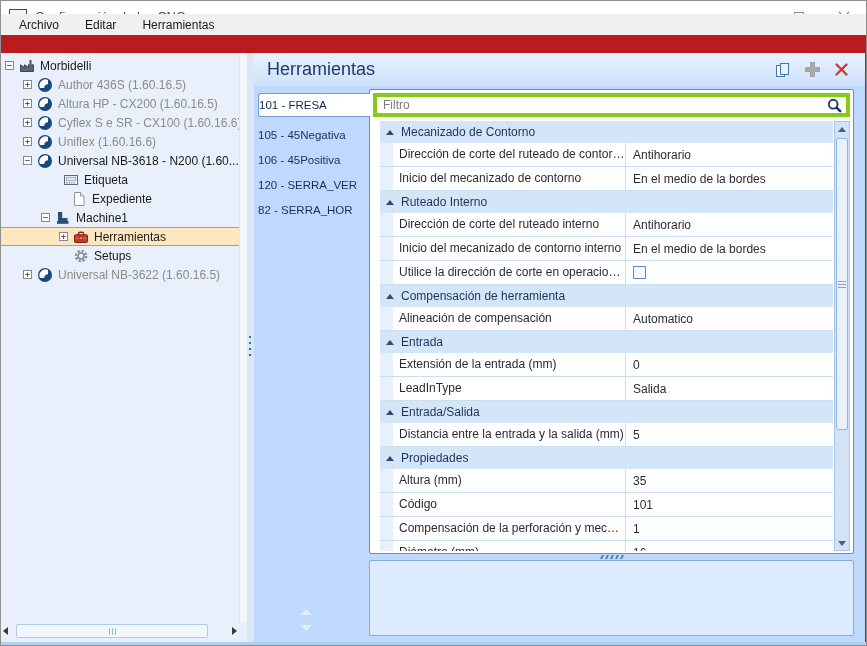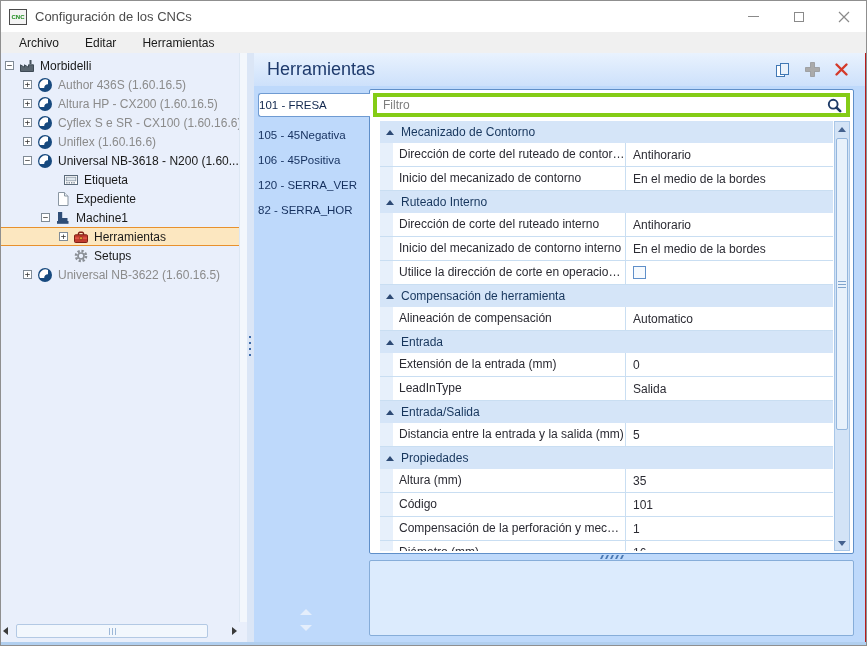--- a/index.html
+++ b/index.html
@@ -12,21 +12,21 @@
   
   .titlebar { position:absolute; left:0; top:0; right:0; height:31px; background:#ffffff; display:flex; align-items:center; }
   .app-icon { width:18px; height:16px; margin-left:8px; border:1px solid #4a4a4a; background:#f4f4f4;
     display:flex; align-items:center; justify-content:center; font-size:6px; font-weight:bold; color:#1a8a1a; letter-spacing:0; }
   .title-text { margin-left:8px; font-size:13px; color:#4c4c4c; }
   .win-controls { margin-left:auto; display:flex; height:100%; }
   .win-btn { width:45px; height:100%; display:flex; align-items:center; justify-content:center; }
   .min-glyph { width:11px; height:1px; background:#8a8a8a; }
   .max-glyph { width:10px; height:10px; border:1px solid #8a8a8a; background:transparent; }
   
-  .menubar { position:absolute; left:0; top:31px; right:0; height:21px; background:#f0f0f0; display:flex; align-items:center; }
+  .menubar { position:absolute; left:0; top:13px; right:0; height:21px; background:#f0f0f0; display:flex; align-items:center; }
   .menu-item { font-size:12px; color:#1a1a1a; padding:3px 12px; margin-left:2px; }
   .menu-item:first-child { margin-left:6px; }
   
   .tree-panel { position:absolute; left:0; top:52px; width:246px; bottom:1px; background:#e9effb; overflow:hidden; }
   .v-splitter { position:absolute; left:246px; top:52px; width:7px; bottom:1px; background:#dbe6f6; }
   .v-splitter .dots { position:absolute; left:2px; top:283px; display:flex; flex-direction:column; gap:4px; }
   .v-splitter .dots i { width:2px; height:2px; background:#3d6aa8; }
   .right-panel { position:absolute; left:253px; top:52px; right:1px; bottom:1px; background:#bed9fb; overflow:hidden; }
   .bottom-strip { position:absolute; left:0; right:0; bottom:0; height:3px; background:#b1cfef; }
   
@@ -197,21 +197,21 @@
               <g fill="#5a6a7a">
                 <rect x="3.2" y="10.3" width="1.4" height="1.1"></rect>
                 <rect x="5.6" y="10.3" width="1.4" height="1.1"></rect>
                 <rect x="8" y="10.3" width="1.4" height="1.1"></rect>
                 <rect x="10.4" y="10.3" width="1.4" height="1.1"></rect>
               </g>
             </svg>
           </span>
           <span class="tree-label">Etiqueta</span>
         </div>
-        <div class="tree-row" style="padding-left: 40px;">
+        <div class="tree-row" style="padding-left: 56px;">
           <span class="expander-spacer"></span>
           <span class="tree-icon">
             <svg width="16" height="16" viewBox="0 0 16 16">
               <path d="M3.5 1.5 h6 l3.5 3.5 v9.5 h-9.5 z" fill="#fff" stroke="#8a96a2"></path>
               <path d="M9.5 1.5 v3.5 h3.5" fill="#e8edf2" stroke="#8a96a2"></path>
             </svg>
           </span>
           <span class="tree-label">Expediente</span>
         </div>
         <div class="tree-row" style="padding-left: 40px;">

